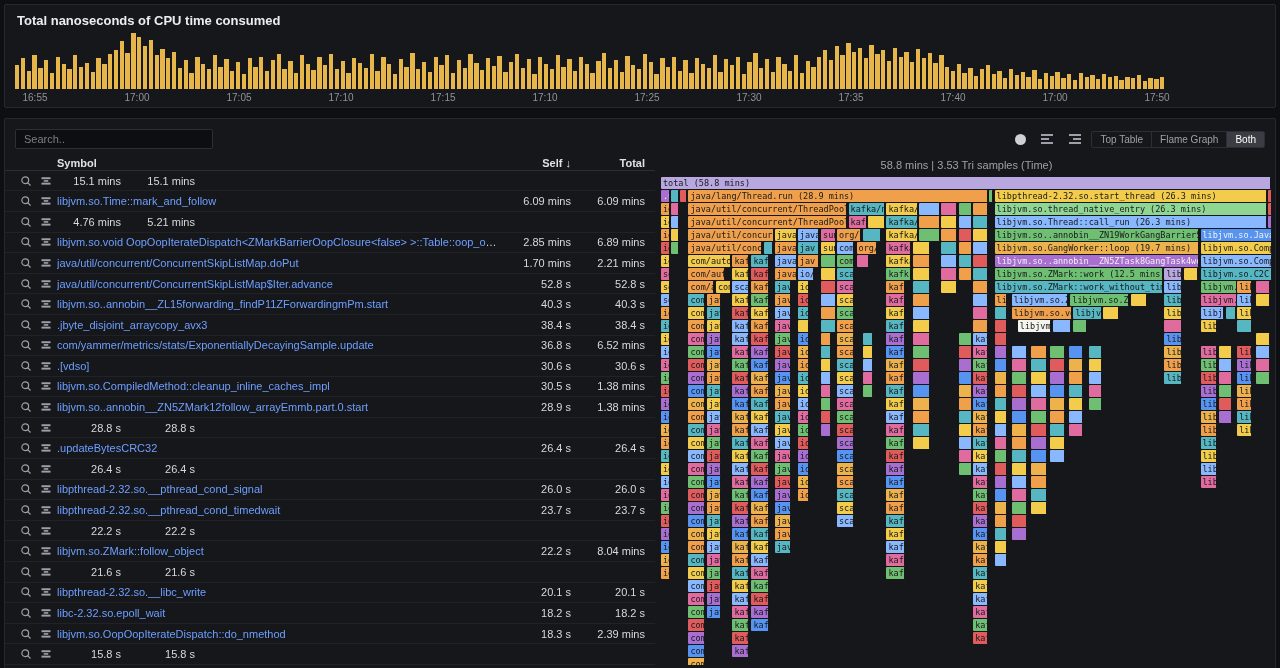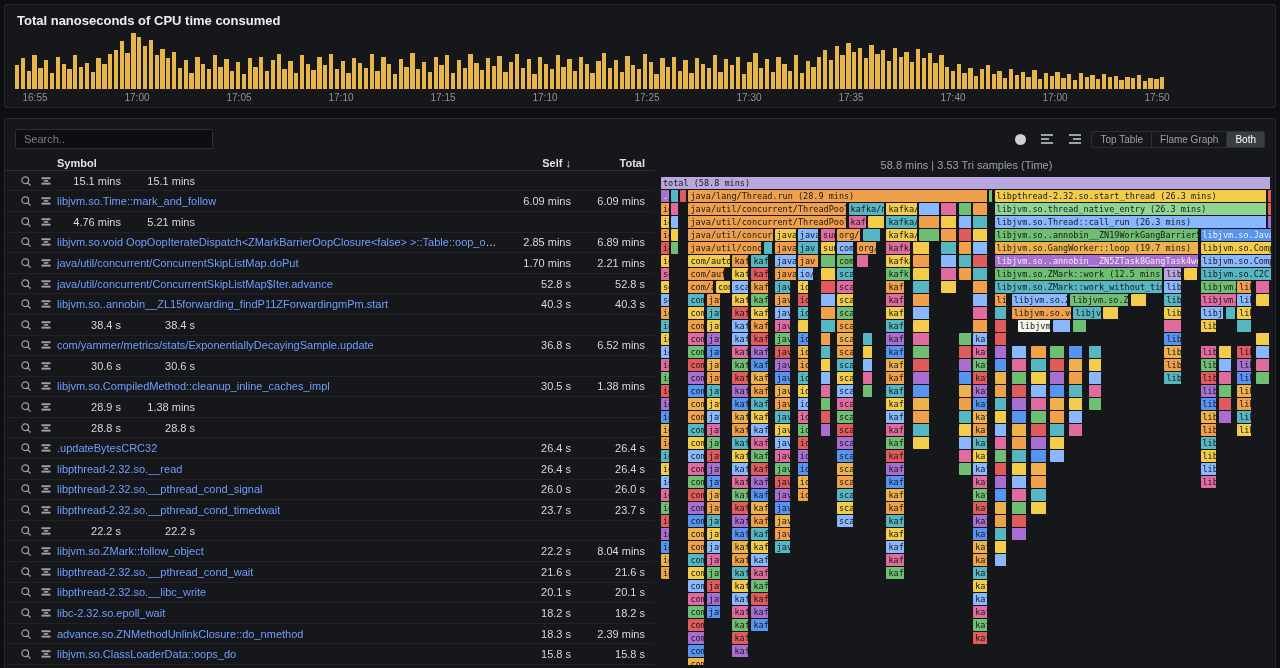--- a/index.html
+++ b/index.html
@@ -469,20 +469,21 @@
                 </svg>
               </span>
               <span class="icon-btn">
                 <svg width="12" height="12" viewBox="0 0 16 16">
                   <rect x="2" y="3" width="12" height="2.6" fill="#9da0a8"></rect>
                   <rect x="5" y="6.8" width="6" height="2.2" fill="#9da0a8"></rect>
                   <rect x="2" y="10.2" width="12" height="2.6" fill="#9da0a8"></rect>
                 </svg>
               </span>
             </span>
+            <span class="cell sym"><a>.jbyte_disjoint_arraycopy_avx3</a></span>
             <span class="cell num self">38.4 s</span>
             <span class="cell num total">38.4 s</span>
           </div>
           <div class="trow">
             <span class="cell icons">
               <span class="icon-btn">
                 <svg width="12" height="12" viewBox="0 0 16 16">
                   <circle cx="7" cy="7" r="4.5" fill="none" stroke="#9da0a8" stroke-width="1.6"></circle>
                   <line x1="10.5" y1="10.5" x2="14" y2="14" stroke="#9da0a8" stroke-width="1.6"></line>
                 </svg>
@@ -508,20 +509,21 @@
                 </svg>
               </span>
               <span class="icon-btn">
                 <svg width="12" height="12" viewBox="0 0 16 16">
                   <rect x="2" y="3" width="12" height="2.6" fill="#9da0a8"></rect>
                   <rect x="5" y="6.8" width="6" height="2.2" fill="#9da0a8"></rect>
                   <rect x="2" y="10.2" width="12" height="2.6" fill="#9da0a8"></rect>
                 </svg>
               </span>
             </span>
+            <span class="cell sym"><a>.[vdso]</a></span>
             <span class="cell num self">30.6 s</span>
             <span class="cell num total">30.6 s</span>
           </div>
           <div class="trow">
             <span class="cell icons">
               <span class="icon-btn">
                 <svg width="12" height="12" viewBox="0 0 16 16">
                   <circle cx="7" cy="7" r="4.5" fill="none" stroke="#9da0a8" stroke-width="1.6"></circle>
                   <line x1="10.5" y1="10.5" x2="14" y2="14" stroke="#9da0a8" stroke-width="1.6"></line>
                 </svg>
@@ -547,20 +549,21 @@
                 </svg>
               </span>
               <span class="icon-btn">
                 <svg width="12" height="12" viewBox="0 0 16 16">
                   <rect x="2" y="3" width="12" height="2.6" fill="#9da0a8"></rect>
                   <rect x="5" y="6.8" width="6" height="2.2" fill="#9da0a8"></rect>
                   <rect x="2" y="10.2" width="12" height="2.6" fill="#9da0a8"></rect>
                 </svg>
               </span>
             </span>
+            <span class="cell sym"><a>libjvm.so..annobin__ZN5ZMark12follow_arrayEmmb.part.0.start</a></span>
             <span class="cell num self">28.9 s</span>
             <span class="cell num total">1.38 mins</span>
           </div>
           <div class="trow">
             <span class="cell icons">
               <span class="icon-btn">
                 <svg width="12" height="12" viewBox="0 0 16 16">
                   <circle cx="7" cy="7" r="4.5" fill="none" stroke="#9da0a8" stroke-width="1.6"></circle>
                   <line x1="10.5" y1="10.5" x2="14" y2="14" stroke="#9da0a8" stroke-width="1.6"></line>
                 </svg>
@@ -605,21 +608,20 @@
                 </svg>
               </span>
               <span class="icon-btn">
                 <svg width="12" height="12" viewBox="0 0 16 16">
                   <rect x="2" y="3" width="12" height="2.6" fill="#9da0a8"></rect>
                   <rect x="5" y="6.8" width="6" height="2.2" fill="#9da0a8"></rect>
                   <rect x="2" y="10.2" width="12" height="2.6" fill="#9da0a8"></rect>
                 </svg>
               </span>
             </span>
-            <span class="cell sym"><a>libpthread-2.32.so.__read</a></span>
             <span class="cell num self">26.4 s</span>
             <span class="cell num total">26.4 s</span>
           </div>
           <div class="trow">
             <span class="cell icons">
               <span class="icon-btn">
                 <svg width="12" height="12" viewBox="0 0 16 16">
                   <circle cx="7" cy="7" r="4.5" fill="none" stroke="#9da0a8" stroke-width="1.6"></circle>
                   <line x1="10.5" y1="10.5" x2="14" y2="14" stroke="#9da0a8" stroke-width="1.6"></line>
                 </svg>
@@ -704,21 +706,20 @@
                 </svg>
               </span>
               <span class="icon-btn">
                 <svg width="12" height="12" viewBox="0 0 16 16">
                   <rect x="2" y="3" width="12" height="2.6" fill="#9da0a8"></rect>
                   <rect x="5" y="6.8" width="6" height="2.2" fill="#9da0a8"></rect>
                   <rect x="2" y="10.2" width="12" height="2.6" fill="#9da0a8"></rect>
                 </svg>
               </span>
             </span>
-            <span class="cell sym"><a>libpthread-2.32.so.__pthread_cond_wait</a></span>
             <span class="cell num self">21.6 s</span>
             <span class="cell num total">21.6 s</span>
           </div>
           <div class="trow">
             <span class="cell icons">
               <span class="icon-btn">
                 <svg width="12" height="12" viewBox="0 0 16 16">
                   <circle cx="7" cy="7" r="4.5" fill="none" stroke="#9da0a8" stroke-width="1.6"></circle>
                   <line x1="10.5" y1="10.5" x2="14" y2="14" stroke="#9da0a8" stroke-width="1.6"></line>
                 </svg>
@@ -764,41 +765,40 @@
                 </svg>
               </span>
               <span class="icon-btn">
                 <svg width="12" height="12" viewBox="0 0 16 16">
                   <rect x="2" y="3" width="12" height="2.6" fill="#9da0a8"></rect>
                   <rect x="5" y="6.8" width="6" height="2.2" fill="#9da0a8"></rect>
                   <rect x="2" y="10.2" width="12" height="2.6" fill="#9da0a8"></rect>
                 </svg>
               </span>
             </span>
-            <span class="cell sym"><a>advance.so.ZNMethodUnlinkClosure::do_nmethod</a></span>
+            <span class="cell sym"><a>libjvm.so.OopOopIterateDispatch::do_nmethod</a></span>
             <span class="cell num self">18.3 s</span>
             <span class="cell num total">2.39 mins</span>
           </div>
           <div class="trow">
             <span class="cell icons">
               <span class="icon-btn">
                 <svg width="12" height="12" viewBox="0 0 16 16">
                   <circle cx="7" cy="7" r="4.5" fill="none" stroke="#9da0a8" stroke-width="1.6"></circle>
                   <line x1="10.5" y1="10.5" x2="14" y2="14" stroke="#9da0a8" stroke-width="1.6"></line>
                 </svg>
               </span>
               <span class="icon-btn">
                 <svg width="12" height="12" viewBox="0 0 16 16">
                   <rect x="2" y="3" width="12" height="2.6" fill="#9da0a8"></rect>
                   <rect x="5" y="6.8" width="6" height="2.2" fill="#9da0a8"></rect>
                   <rect x="2" y="10.2" width="12" height="2.6" fill="#9da0a8"></rect>
                 </svg>
               </span>
             </span>
-            <span class="cell sym"><a>libjvm.so.ClassLoaderData::oops_do</a></span>
             <span class="cell num self">15.8 s</span>
             <span class="cell num total">15.8 s</span>
           </div>
         </div>
     </div>
 
     <div class="flame-pane">
       <div class="flame-header">58.8 mins | 3.53 Tri samples (Time)</div>
       <div class="flame-graph">
           <div class="fseg" style="top: 0px; left: 0%; width: 99.9%; background: rgb(185, 167, 224);">total (58.8 mins)</div>

